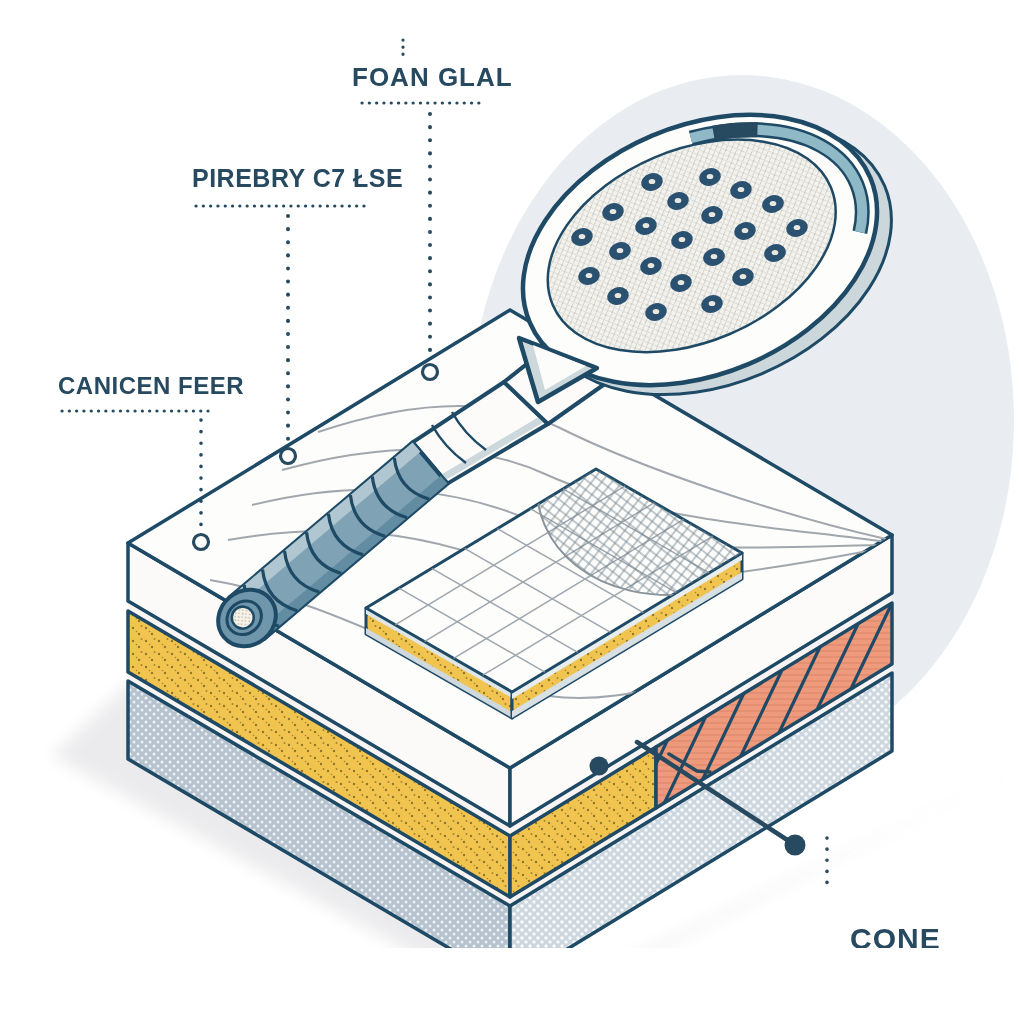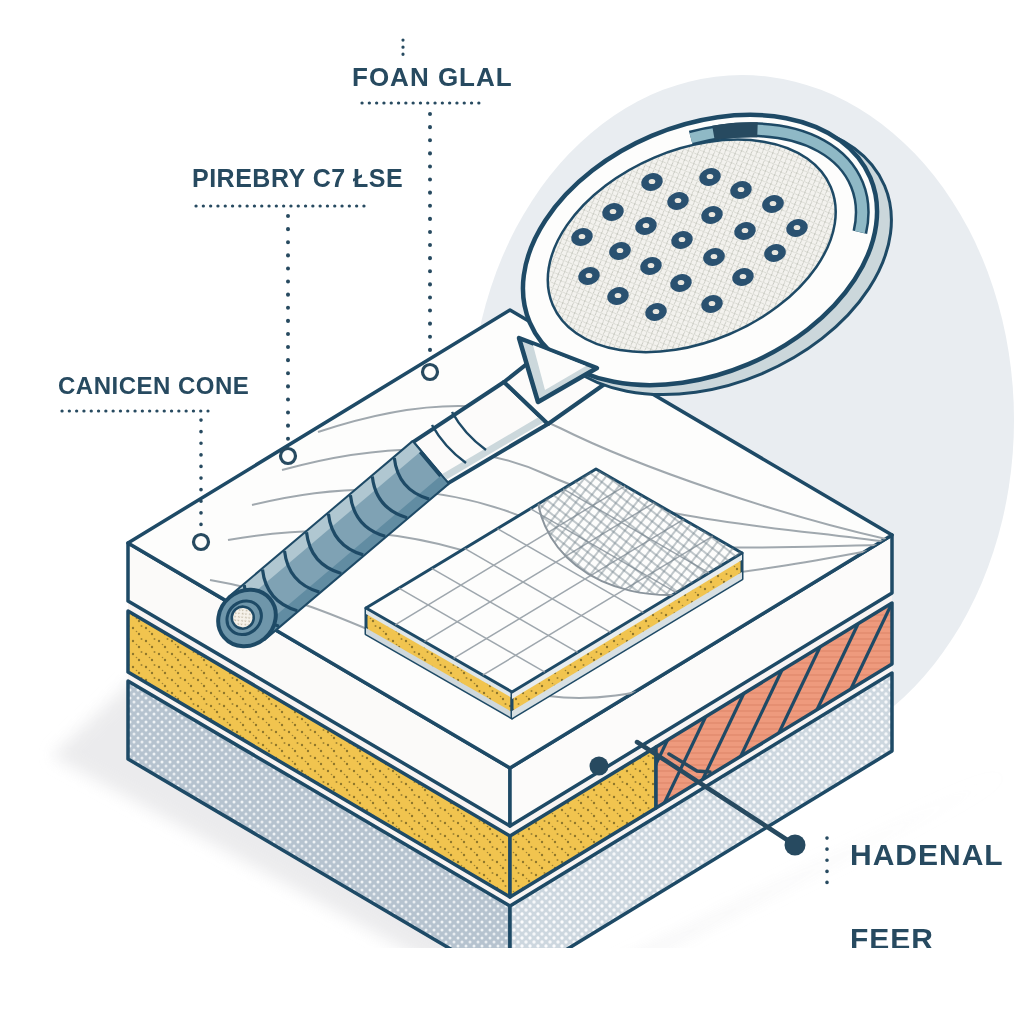--- a/index.html
+++ b/index.html
@@ -251,16 +251,16 @@
     <path d="M669,754 L697,771 L710,772" stroke-width="3.5"></path>
   </g>
   <g fill="#274a60">
     <circle cx="795" cy="845" r="10.5"></circle>
     <circle cx="599" cy="766" r="9.5"></circle>
   </g>
 </svg>
 
 <div class="lbl lbl-top">FOAN GLAL</div>
 <div class="lbl lbl-upleft">PIREBRY C7 ŁSE</div>
-<div class="lbl lbl-left">CANICEN CONE</div>
-<div class="lbl lbl-br"><span>HADENAL</span><br>
-<span>FEER</span></div>
+<div class="lbl lbl-left">CANICEN FEER</div>
+<div class="lbl lbl-br"><br>
+<span>CONE</span></div>
 </div>
 
 </body></html>

